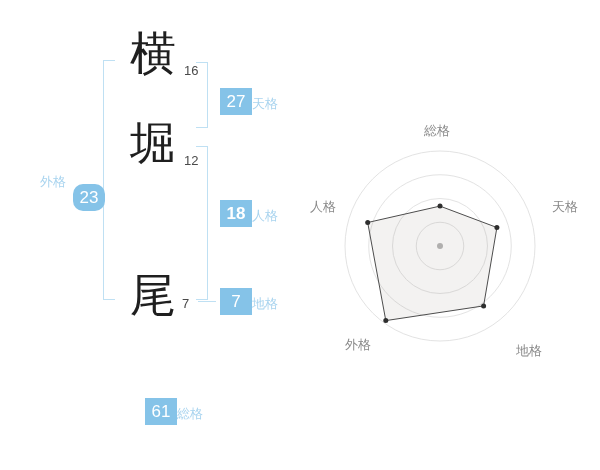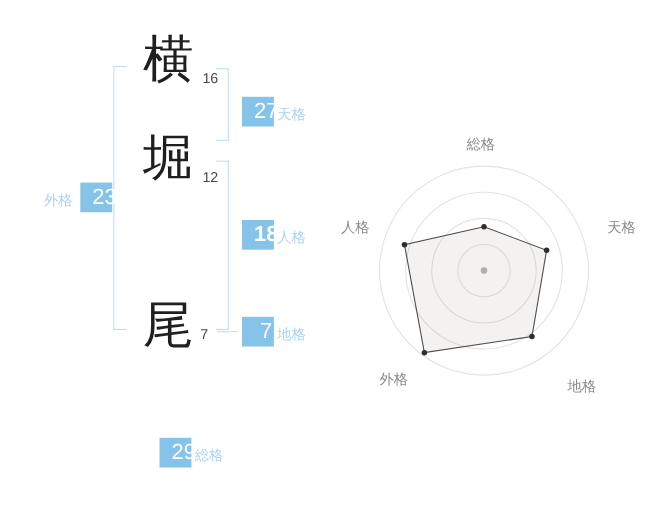--- a/index.html
+++ b/index.html
@@ -3,22 +3,22 @@
 <meta charset="utf-8">
 <style>
   html,body{margin:0;padding:0;background:#fff;}
   .stage{
     position:relative;width:600px;height:470px;background:#ffffff;
     font-family:"Liberation Sans","DejaVu Sans",sans-serif;overflow:hidden;
   }
   .kanji{position:absolute;font-size:46px;line-height:1;color:#1f1f1f;}
   .strokes{position:absolute;font-size:13px;color:#4a4a4a;}
   .badge{
-    position:absolute;width:14px;height:27px;background:#85c3e8;color:#fff;
-    display:flex;align-items:center;justify-content:center;font-size:20px;padding-left:15px;
+    position:absolute;width:32px;height:27px;background:#85c3e8;color:#fff;
+    display:flex;align-items:center;justify-content:center;font-size:17px;
   }
   .kaku-label{position:absolute;font-size:13px;color:#a9d4ef;}
   .bracket{position:absolute;box-sizing:border-box;}
   .bracket-open-right{border-left:1px solid #bfe0f3;border-top:1px solid #bfe0f3;border-bottom:1px solid #bfe0f3;}
   .bracket-open-left{border-right:1px solid #bfe0f3;border-top:1px solid #bfe0f3;border-bottom:1px solid #bfe0f3;}
   .tick{position:absolute;border-top:1px solid #bfe0f3;}
   .axis-label{position:absolute;font-size:13px;color:#8a8a8a;}
   svg{position:absolute;}
 </style>
 </head>
@@ -42,24 +42,24 @@
 
   <div class="badge" style="left:220px;top:88px;">27</div>
   <div class="kaku-label" style="left:252px;top:95px;">天格</div>
 
   <div class="badge" style="left:220px;top:200px;font-weight:bold;">18</div>
   <div class="kaku-label" style="left:252px;top:207px;">人格</div>
 
   <div class="badge" style="left:220px;top:288px;">7</div>
   <div class="kaku-label" style="left:252px;top:295px;">地格</div>
 
-  <div class="badge" style="left:73px;top:166px;">23</div>
+  <div class="badge" style="left:73px;top:184px;border-radius:10px;">23</div>
   <div class="kaku-label" style="left:40px;top:173px;">外格</div>
 
-  <div class="badge" style="left:145px;top:398px;">29</div>
+  <div class="badge" style="left:145px;top:398px;">61</div>
   <div class="kaku-label" style="left:177px;top:405px;">総格</div>
 
   <svg style="left:330px;top:126px;" width="220" height="240" viewBox="0 0 220 240">
       <circle cx="110" cy="120" r="23.75" fill="none" stroke="#e3e3e3" stroke-width="1"></circle>
       <circle cx="110" cy="120" r="47.5" fill="none" stroke="#e3e3e3" stroke-width="1"></circle>
       <circle cx="110" cy="120" r="71.25" fill="none" stroke="#e3e3e3" stroke-width="1"></circle>
       <circle cx="110" cy="120" r="95" fill="none" stroke="#e3e3e3" stroke-width="1"></circle>
       <circle cx="110" cy="120" r="3" fill="#b5b5b5"></circle>
       <polygon points="110.0,80.1 166.9,101.5 153.6,179.9 55.8,194.6 37.7,96.5" fill="rgba(140,130,120,0.10)" stroke="#4d4d4d" stroke-width="1"></polygon>
       <circle cx="110.0" cy="80.1" r="2.5" fill="#2e2e2e"></circle>

